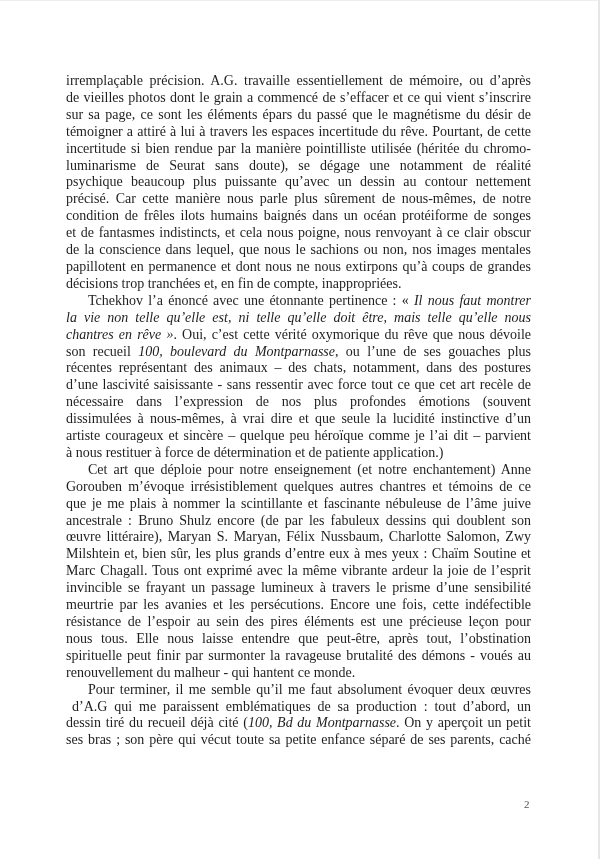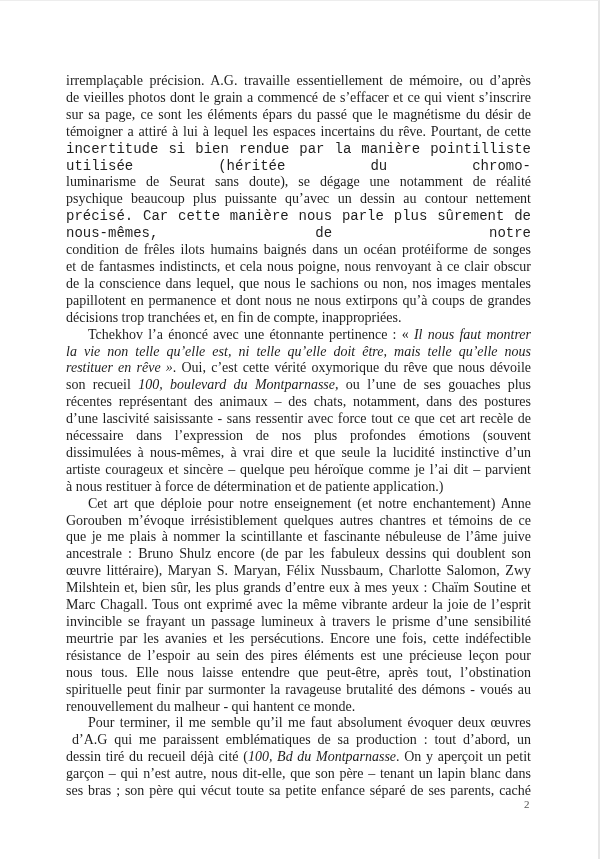--- a/index.html
+++ b/index.html
@@ -30,34 +30,34 @@
 </style>
 </head>
 <body>
 
 <div class="page">
   <div class="body-text">
 
     <span class="line" style="white-space: normal; text-align-last: justify;">irremplaçable précision. A.G. travaille essentiellement de mémoire, ou d’après</span>
     <span class="line" style="white-space: normal; text-align-last: justify;">de vieilles photos dont le grain a commencé de s’effacer et ce qui vient s’inscrire</span>
     <span class="line" style="white-space: normal; text-align-last: justify;">sur sa page, ce sont les éléments épars du passé que le magnétisme du désir de</span>
-    <span class="line" style="white-space: normal; text-align-last: justify;">témoigner a attiré à lui à lequel les espaces incertains du rêve. Pourtant, de cette</span>
-    <span class="line" style="white-space: normal; text-align-last: justify; font-family: Liberation Mono, monospace;">incertitude si bien rendue par la manière pointilliste utilisée (héritée du chromo-</span>
+    <span class="line" style="white-space: normal; text-align-last: justify;">témoigner a attiré à lui à travers les espaces incertitude du rêve. Pourtant, de cette</span>
+    <span class="line" style="white-space: normal; text-align-last: justify;">incertitude si bien rendue par la manière pointilliste utilisée (héritée du chromo-</span>
     <span class="line" style="white-space: normal; text-align-last: justify;">luminarisme de Seurat   sans doute), se dégage une notamment de réalité</span>
     <span class="line" style="white-space: normal; text-align-last: justify;">psychique beaucoup plus puissante qu’avec un dessin au contour nettement</span>
-    <span class="line" style="white-space: normal; text-align-last: justify; font-family: Liberation Mono, monospace;">précisé. Car cette manière  nous parle plus sûrement de nous-mêmes, de notre</span>
+    <span class="line" style="white-space: normal; text-align-last: justify;">précisé. Car cette manière  nous parle plus sûrement de nous-mêmes, de notre</span>
     <span class="line" style="white-space: normal; text-align-last: justify;">condition de frêles ilots humains baignés dans un océan protéiforme de songes</span>
     <span class="line" style="white-space: normal; text-align-last: justify;">et de fantasmes indistincts, et cela nous poigne, nous renvoyant à ce clair obscur</span>
     <span class="line" style="white-space: normal; text-align-last: justify;">de la conscience dans lequel, que nous le sachions ou non, nos images mentales</span>
     <span class="line" style="white-space: normal; text-align-last: justify;">papillotent en permanence et dont nous ne nous extirpons qu’à coups de grandes</span>
     <span class="line last">décisions trop tranchées et, en fin de compte, inappropriées.</span>
 
     <span class="line ind" style="white-space: normal; text-align-last: justify;"><span>Tchekhov l’a énoncé avec une étonnante pertinence : «  </span><em>Il nous faut montrer</em></span>
     <span class="line" style="white-space: normal; text-align-last: justify;"><em>la vie non telle qu’elle est, ni telle qu’elle doit être, mais telle qu’elle nous</em></span>
-    <span class="line" style="white-space: normal; text-align-last: justify;"><em>restituer en rêve »</em><span>. Oui, c’est cette vérité oxymorique du rêve que nous dévoile</span></span>
+    <span class="line" style="white-space: normal; text-align-last: justify;"><em>chantres en rêve »</em><span>. Oui, c’est cette vérité oxymorique du rêve que nous dévoile</span></span>
 
     <span class="line" style="white-space: normal; text-align-last: justify;"><span>son recueil </span><em>100, boulevard du Montparnasse</em><span>, ou l’une de ses gouaches plus</span></span>
     <span class="line" style="white-space: normal; text-align-last: justify;">récentes représentant des animaux – des chats, notamment, dans des postures</span>
     <span class="line" style="white-space: normal; text-align-last: justify;">d’une lascivité saisissante - sans ressentir avec force tout ce que cet art recèle de</span>
     <span class="line" style="white-space: normal; text-align-last: justify;">nécessaire dans l’expression de nos plus profondes émotions (souvent</span>
     <span class="line" style="white-space: normal; text-align-last: justify;">dissimulées à nous-mêmes, à vrai dire et que seule la lucidité instinctive d’un</span>
     <span class="line" style="white-space: normal; text-align-last: justify;">artiste courageux et sincère – quelque peu héroïque comme je l’ai dit – parvient</span>
     <span class="line last">à nous restituer à force de détermination et de patiente application.)</span>
 
     <span class="line ind" style="white-space: normal; text-align-last: justify;">Cet art que déploie pour notre enseignement (et notre enchantement) Anne</span>
@@ -70,18 +70,17 @@
     <span class="line" style="white-space: normal; text-align-last: justify;">invincible se frayant un passage lumineux à travers le prisme d’une sensibilité</span>
     <span class="line" style="white-space: normal; text-align-last: justify;">meurtrie par les avanies et les persécutions. Encore une fois, cette indéfectible</span>
     <span class="line" style="white-space: normal; text-align-last: justify;">résistance de l’espoir au sein des pires éléments est une précieuse leçon pour</span>
     <span class="line" style="white-space: normal; text-align-last: justify;">nous tous. Elle nous laisse entendre que peut-être, après tout, l’obstination</span>
     <span class="line" style="white-space: normal; text-align-last: justify;">spirituelle peut finir par surmonter la ravageuse brutalité des démons - voués au</span>
     <span class="line last">renouvellement du malheur - qui hantent ce monde.</span>
 
     <span class="line ind" style="white-space: normal; text-align-last: justify;">Pour terminer, il me semble qu’il me faut absolument évoquer deux œuvres</span>
     <span class="line ind-small" style="white-space: normal; text-align-last: justify;">d’A.G qui me paraissent emblématiques de sa production : tout d’abord, un</span>
     <span class="line" style="white-space: normal; text-align-last: justify;"><span>dessin tiré du recueil déjà cité (</span><em>100, Bd du Montparnasse</em><span>. On y aperçoit un petit</span></span>
-    <span class="line" style="white-space: normal; text-align-last: justify;">garçon – qui n’est autre, nous dit-elle, que son père – tenant un lapin blanc dans</span>
     <span class="line" style="white-space: normal; text-align-last: justify;">ses bras ; son père qui vécut toute sa petite enfance séparé de ses parents, caché</span>
   </div>
 
   <div class="page-number">2</div>
 </div>
 
 </body></html>

